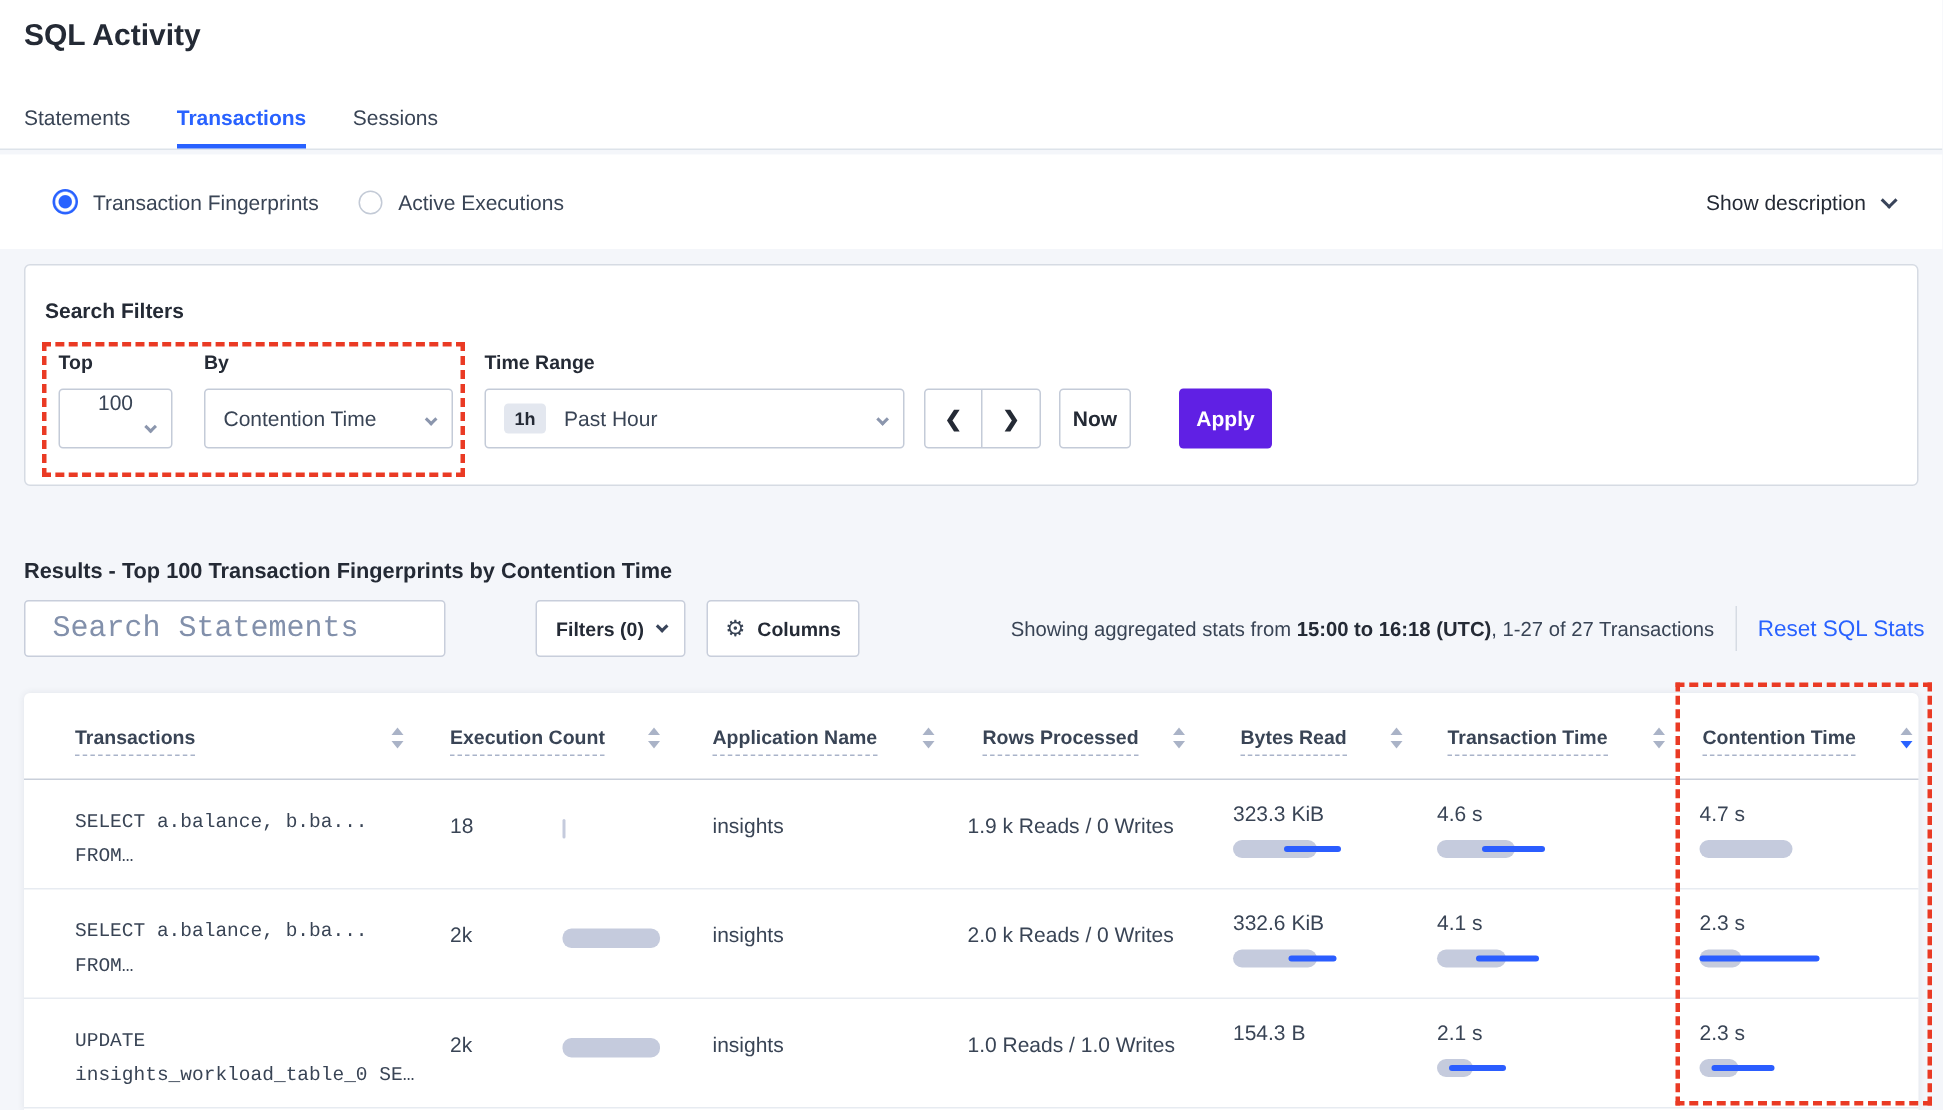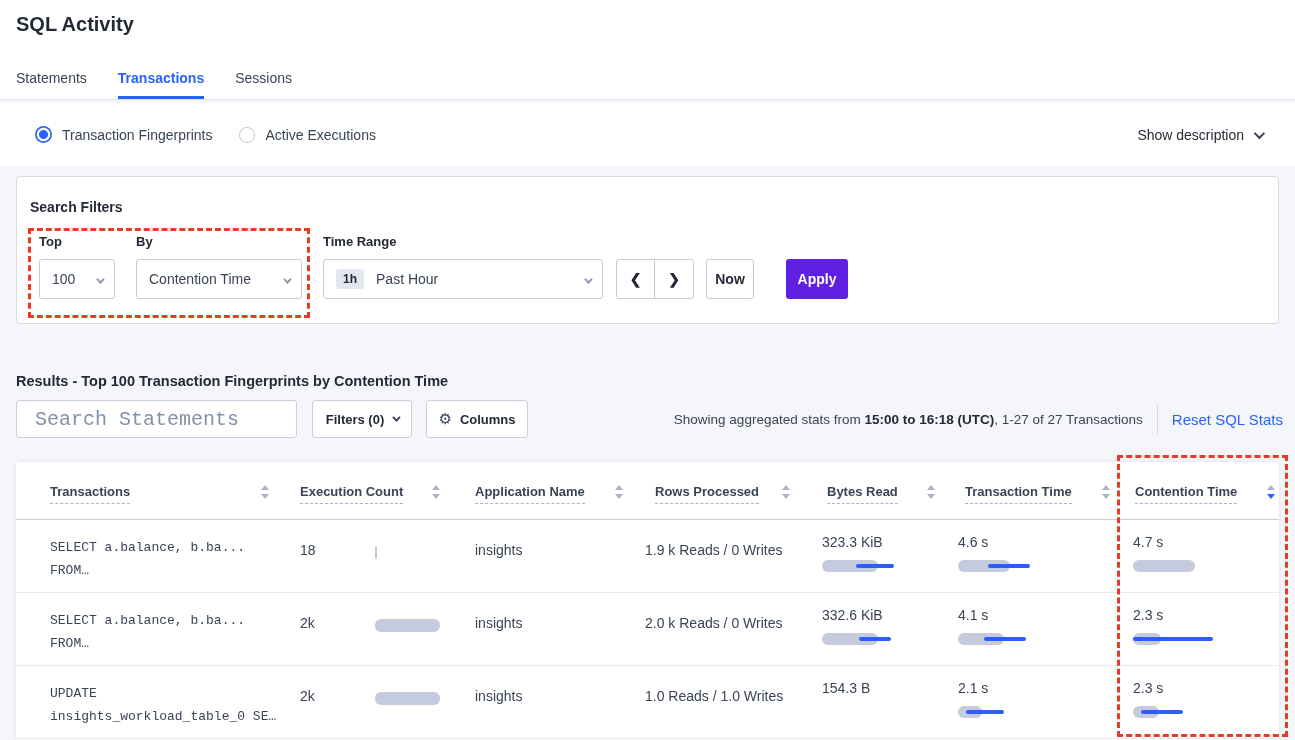--- a/index.html
+++ b/index.html
@@ -35,21 +35,21 @@
   .btn-arrow { width:38px; display:flex; align-items:center; justify-content:center; font-size:14px; font-weight:700; color:#242a35; cursor:pointer; }
   .btn-arrow:first-child { border-right:1px solid #c4cbd8; }
   .btn-now { position:absolute; left:689px; top:82px; width:48px; height:40px; background:#fff; border:1px solid #c4cbd8; border-radius:3px; font-size:14px; font-weight:600; color:#242a35; display:flex; align-items:center; justify-content:center; cursor:pointer; }
   .btn-apply { position:absolute; left:769px; top:82px; width:62px; height:40px; background:#6020e4; border:none; border-radius:3px; font-size:14px; font-weight:600; color:#fff; display:flex; align-items:center; justify-content:center; cursor:pointer; font-family:"Liberation Sans", sans-serif; }
 
   
   .results-title { position:absolute; left:16px; top:361px; font-size:14.5px; font-weight:700; color:#242a35;margin-top:12px; }
   .search-box { position:absolute; left:16px; top:400px; width:281px; height:38px; background:#fff; border:1px solid #c8cedb; border-radius:3px; display:flex; align-items:center; padding:0 10px; gap:8px; }
   .search-box input { border:none; outline:none; flex:1; font-size:20px; color:#394455; font-family:Liberation Mono, monospace; }
   .search-box input::placeholder { color:#8290ab; }
-  .toolbar-btn { position:absolute; top:400px; height:38px; background:#fff; border:1px solid #c8cedb; border-radius:3px; display:flex; align-items:center; justify-content:center; gap:8px; font-size:13px; font-weight:700; color:#242a35; cursor:pointer; }
+  .toolbar-btn { position:absolute; top:400px; height:38px; background:#fff; border:1px solid #c8cedb; border-radius:3px; display:flex; align-items:center; justify-content:center; gap:8px; font-size:13px; font-weight:700; color:#242a35; cursor:pointer;margin-left:45px; }
   .btn-filters { left:312px; width:100px; }
   .btn-columns { left:426px; width:102px; }
   .gear { font-size:15px; color:#394455; font-weight:400; }
   .stats-line { position:absolute; right:12px; top:400px; height:38px; display:flex; align-items:center; gap:14px; }
   .stats-text { font-size:13.5px; color:#394455; }
   .stats-text b { color:#242a35; font-weight:700; }
   .stats-divider { width:1px; height:30px; background:#d6dbe3; }
   .reset-link { font-size:15px; color:#2962ff; font-weight:500; cursor:pointer; }
 
   
@@ -113,21 +113,21 @@
     <div class="show-desc">
       <span>Show description</span>
       <span class="chev"></span>
     </div>
   </div>
 
   <div class="criteria-card">
     <div class="criteria-heading">Search Filters</div>
 
     <div class="field-label" style="left:22px; top:57px;">Top</div>
-    <div class="select-box" style="left:22px; top:82px; width:76px;">
+    <div class="select-box" style="left:22px; top:82px; width:76px;flex-direction:column;">
       <span>100</span>
       <span class="chev-wrap"><span class="chev small"></span></span>
     </div>
 
     <div class="field-label" style="left:119px; top:57px;">By</div>
     <div class="select-box" style="left:119px; top:82px; width:166px;">
       <span>Contention Time</span>
       <span class="chev-wrap"><span class="chev small"></span></span>
     </div>
 

